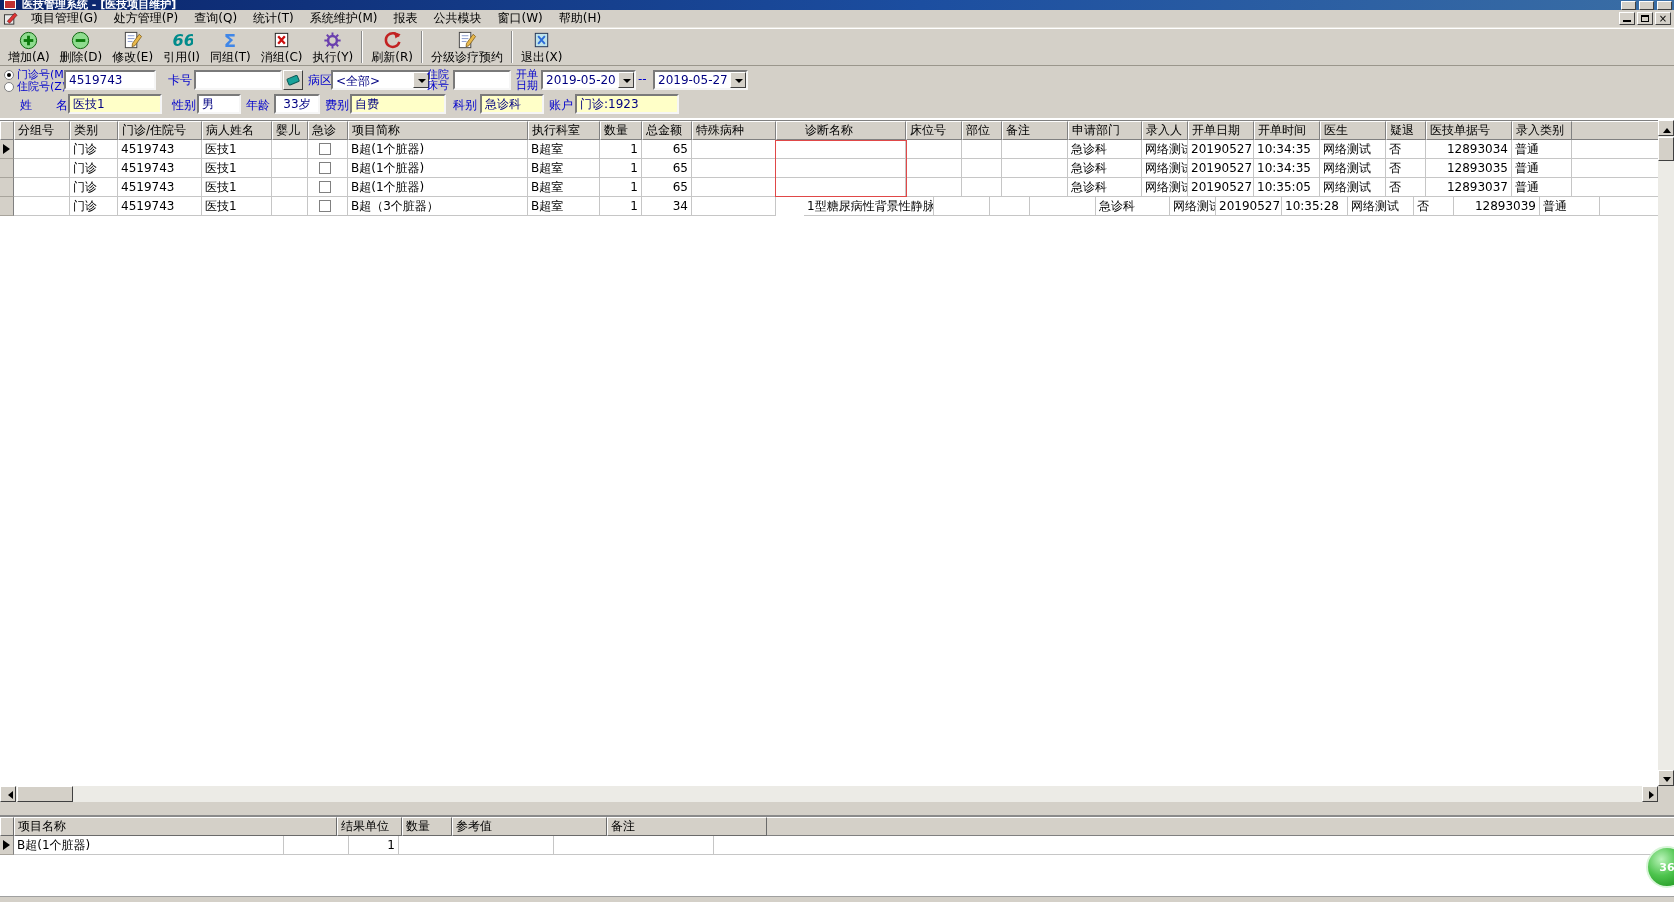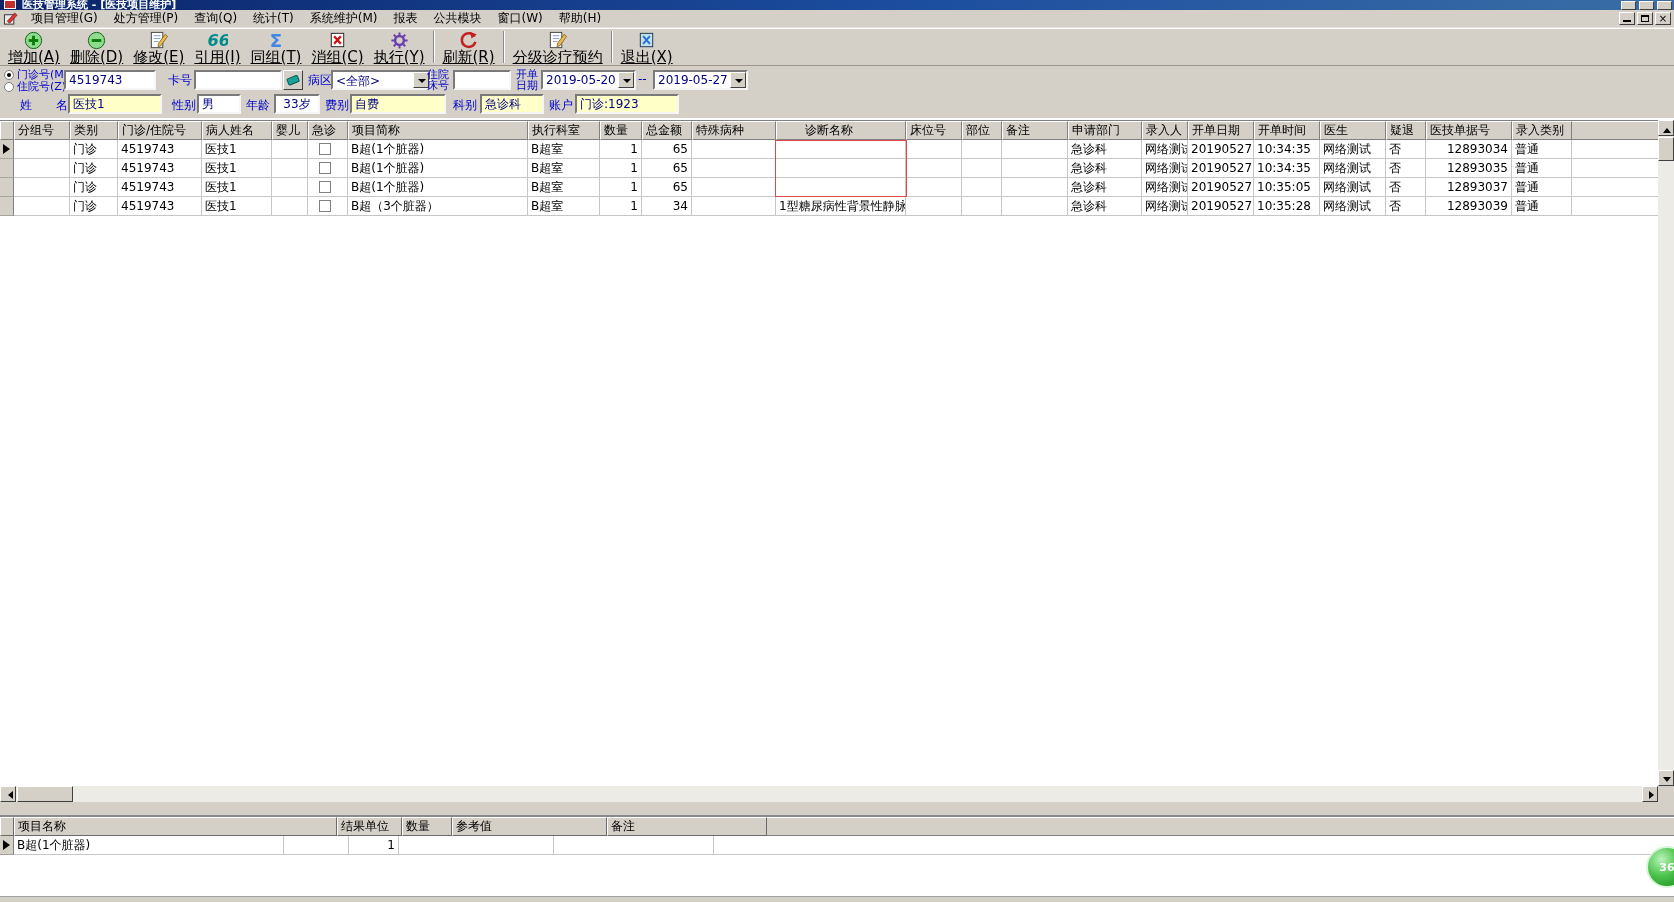--- a/index.html
+++ b/index.html
@@ -25,21 +25,21 @@
   .mdi-btn { width:16px; height:13px; background:#d4d0c8; border:1px solid #fff;
     border-right-color:#404040; border-bottom-color:#404040; position:relative; }
   .mdi-btn .bar { position:absolute; left:3px; bottom:2px; width:8px; height:2px; background:#000; }
   .mdi-btn .box { position:absolute; left:3px; top:2px; width:8px; height:7px; border:1px solid #000; border-top-width:2px; }
   .mdi-btn .xx { position:absolute; left:0; top:-1px; width:100%; text-align:center; font-size:10px; line-height:13px; }
   
   .toolbar { position:absolute; left:0; top:28px; width:1674px; height:38px; background:#d4d0c8;
     border-top:1px solid #ffffff; border-bottom:1px solid #9a968c; display:flex; align-items:center; padding-left:3px; }
   .tbtn { display:flex; flex-direction:column; align-items:center; justify-content:center; padding:1px 5px; height:36px; cursor:default; }
   .tbtn .icon { height:21px; display:flex; align-items:center; }
-  .tbtn .lbl { font-size:15px; line-height:13px; white-space:nowrap;text-decoration:underline; }
+  .tbtn .lbl { font-size:12px; line-height:13px; white-space:nowrap; }
   .tsep { width:2px; height:32px; margin:0 3px; border-left:1px solid #8a8a8a; border-right:1px solid #ffffff; }
   
   .filters { position:absolute; left:0; top:66px; width:1674px; height:52px; background:#d4d0c8; }
   .flabel { position:absolute; color:#0000cc; white-space:nowrap; }
   .flabel2 { position:absolute; color:#0000cc; white-space:nowrap; font-size:11px; line-height:11px; }
   .radio-row { position:absolute; left:4px; display:flex; align-items:center; height:11px; }
   .radio { width:10px; height:10px; border-radius:50%; background:#fff; border:1px solid #808080; position:relative; margin-right:3px; flex:0 0 auto; }
   .radio.sel:after { content:""; position:absolute; left:2px; top:2px; width:4px; height:4px; border-radius:50%; background:#000; }
   .radio-row label { color:#0000cc; font-size:11px; line-height:11px; }
   .inp, .valbox { position:absolute; height:20px; border:2px solid; border-color:#7a7a7a #f6f6f6 #f6f6f6 #7a7a7a;
@@ -405,21 +405,21 @@
       <div class="g-cell" style="width: 48px;">门诊</div>
       <div class="g-cell" style="width: 84px;">4519743</div>
       <div class="g-cell" style="width: 70px;">医技1</div>
       <div class="g-cell" style="width: 36px;"></div>
       <div class="g-cell" style="width: 40px;"><span class="cb"></span></div>
       <div class="g-cell" style="width: 180px;">B超（3个脏器）</div>
       <div class="g-cell" style="width: 72px;">B超室</div>
       <div class="g-cell" style="width: 42px; text-align: right;">1</div>
       <div class="g-cell" style="width: 50px; text-align: right;">34</div>
       <div class="g-cell" style="width: 84px;"></div>
-      <div class="g-cell" style="width: 130px;">1型糖尿病性背景性静脉</div>
+      <div class="g-cell" style="width: 130px; margin-left: 28px;">1型糖尿病性背景性静脉</div>
       <div class="g-cell" style="width: 56px;"></div>
       <div class="g-cell" style="width: 40px;"></div>
       <div class="g-cell" style="width: 66px;"></div>
       <div class="g-cell" style="width: 74px;">急诊科</div>
       <div class="g-cell" style="width: 46px;">网络测试</div>
       <div class="g-cell" style="width: 66px;">20190527</div>
       <div class="g-cell" style="width: 66px;">10:35:28</div>
       <div class="g-cell" style="width: 66px;">网络测试</div>
       <div class="g-cell" style="width: 40px;">否</div>
       <div class="g-cell" style="width: 86px; text-align: right;">12893039</div>

